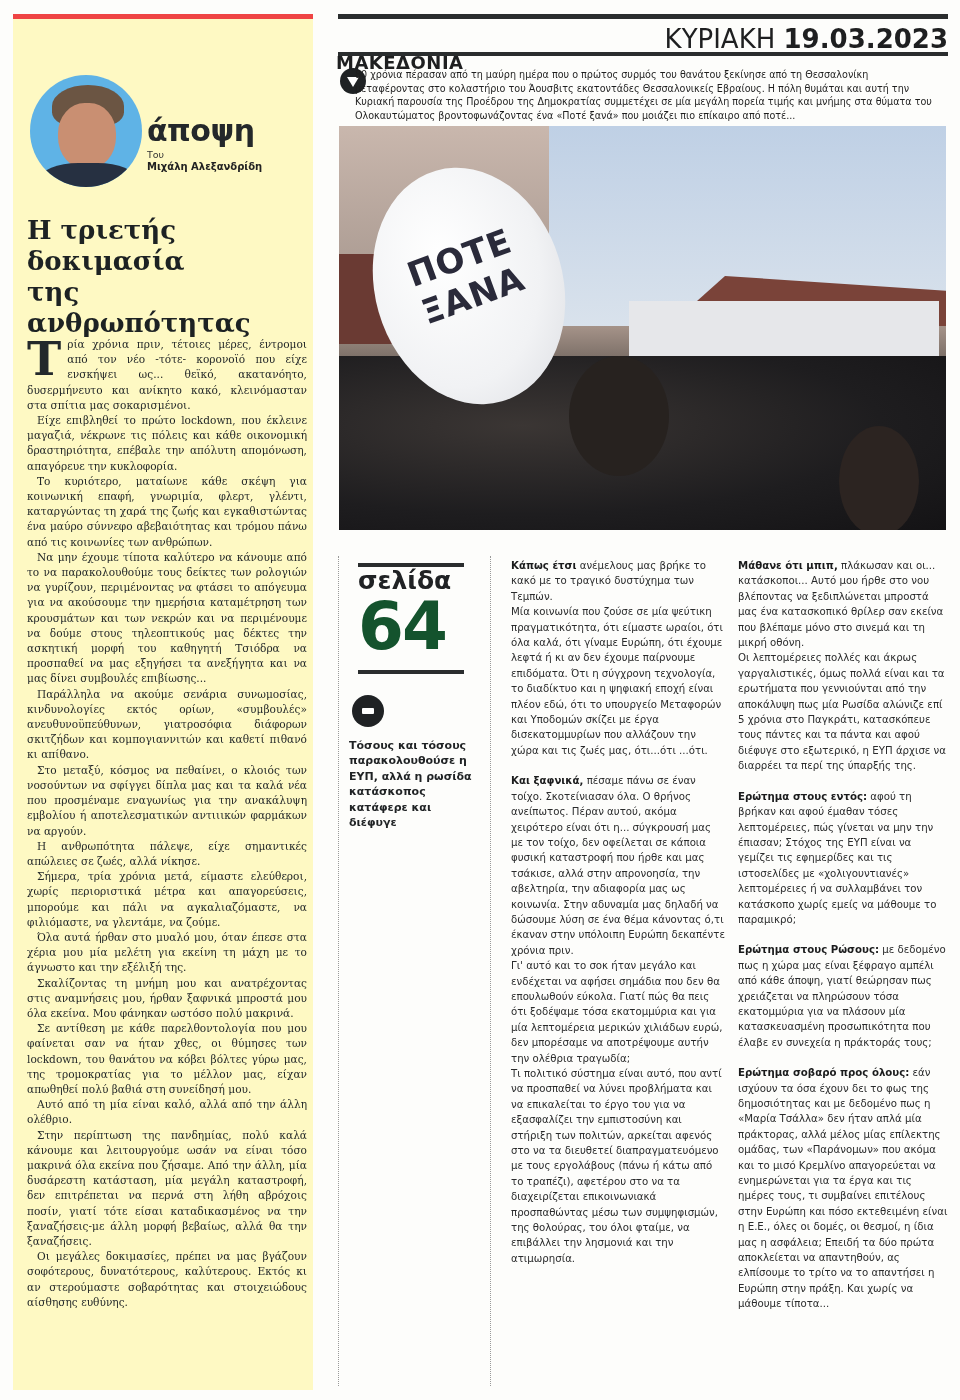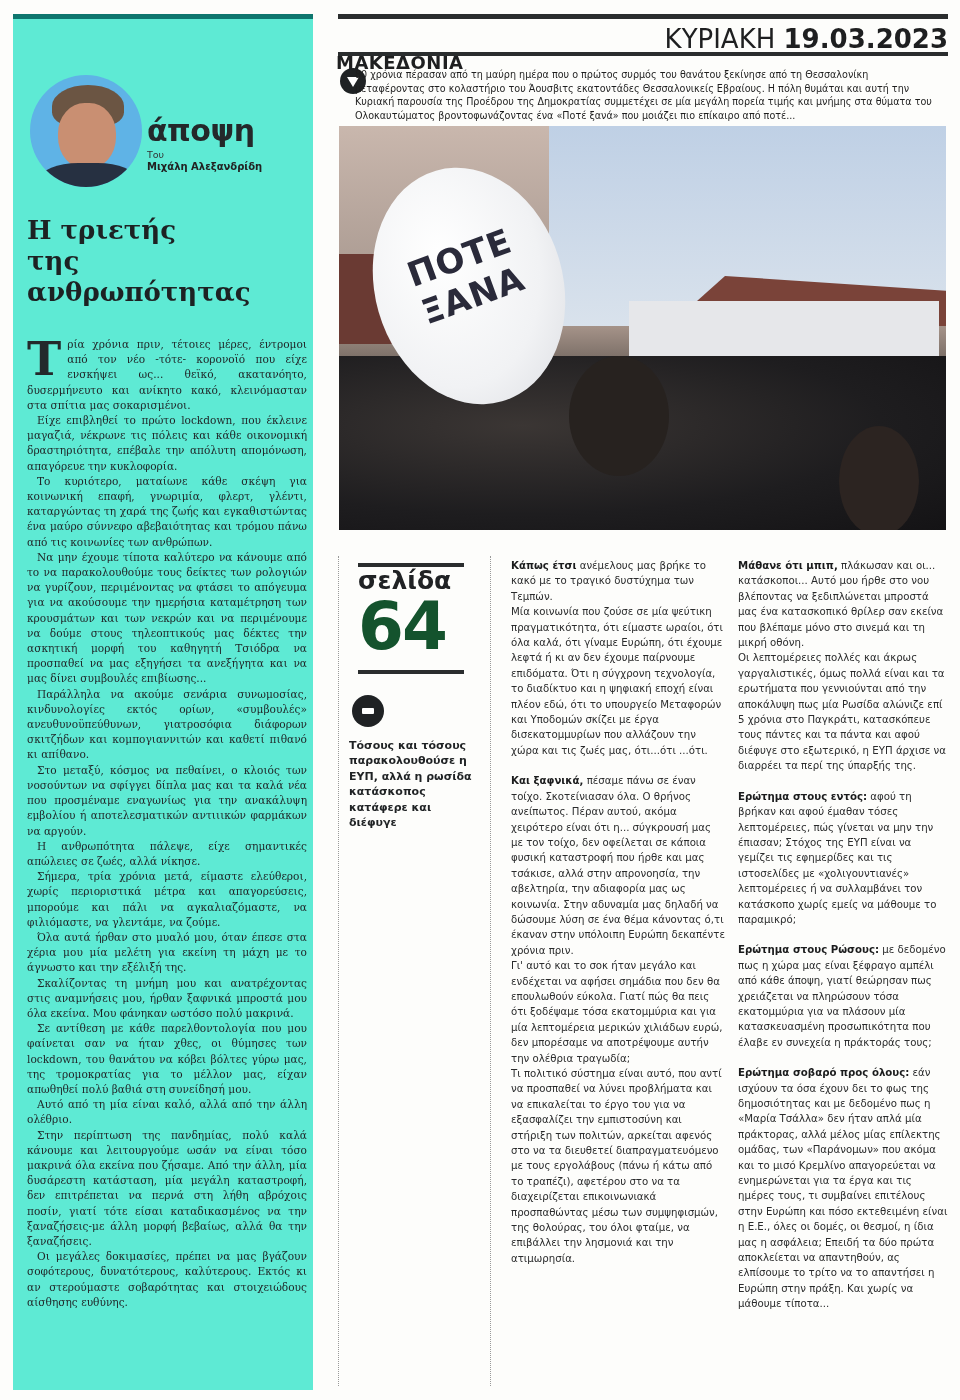--- a/index.html
+++ b/index.html
@@ -2,22 +2,22 @@
 <html><head>
 <meta charset="utf-8">
 <style>
   * { box-sizing: border-box; margin: 0; padding: 0; }
   html, body { width: 960px; height: 1400px; background: #fdfdfb; overflow: hidden; }
   body { position: relative; font-family: "DejaVu Sans", sans-serif; color: #1c1c1c; }
 
   
   .opinion {
     position: absolute; left: 13px; top: 14px; width: 300px; height: 1376px;
-    background: #5eead4;
-    border-top: 5px solid #0f766e;
+    background: #fef9c3;
+    border-top: 5px solid #ef4444;
   }
   .avatar {
     position: absolute; left: 17px; top: 56px; width: 112px; height: 112px;
     border-radius: 50%; background: #5fb3e6; overflow: hidden;
   }
   .avatar .hair { position: absolute; left: 22px; top: 10px; width: 72px; height: 42px; border-radius: 50% 50% 35% 35%; background: #6b5543; }
   .avatar .face { position: absolute; left: 28px; top: 28px; width: 58px; height: 66px; border-radius: 46% 46% 48% 48%; background: #c98f72; }
   .avatar .shirt { position: absolute; left: 10px; top: 88px; width: 96px; height: 40px; border-radius: 40% 40% 0 0; background: #263041; }
   .opinion-label {
     position: absolute; left: 134px; top: 94px;
@@ -121,20 +121,21 @@
     <div class="hair"></div>
     <div class="face"></div>
     <div class="shirt"></div>
   </div>
   <div class="opinion-label">άποψη</div>
   <div class="by-prefix">Του</div>
   <div class="author">Μιχάλη Αλεξανδρίδη</div>
 
   <h1 class="headline">
     <div>Η τριετής</div>
+    <div>δοκιμασία</div>
     <div>της ανθρωπότητας</div>
   </h1>
 
   <div class="body-left" id="opinion-body">
     <p class="first">
       <span class="dropcap">Τ</span><span>ρία χρόνια πριν, τέτοιες μέρες, έντρομοι από τον νέο -τότε- κορονοϊό που είχε ενσκήψει ως... θεϊκό, ακατανόητο, δυσερμήνευτο και ανίκητο κακό, κλεινόμασταν στα σπίτια μας σοκαρισμένοι.</span>
     </p>
   <p>Είχε επιβληθεί το πρώτο lockdown, που έκλεινε μαγαζιά, νέκρωνε τις πόλεις και κάθε οικονομική δραστηριότητα, επέβαλε την απόλυτη απομόνωση, απαγόρευε την κυκλοφορία.</p>
       <p>Το κυριότερο, ματαίωνε κάθε σκέψη για κοινωνική επαφή, γνωριμία, φλερτ, γλέντι, καταργώντας τη χαρά της ζωής και εγκαθιστώντας ένα μαύρο σύννεφο αβεβαιότητας και τρόμου πάνω από τις κοινωνίες των ανθρώπων.</p>
       <p>Να μην έχουμε τίποτα καλύτερο να κάνουμε από το να παρακολουθούμε τους δείκτες των ρολογιών να γυρίζουν, περιμένοντας να φτάσει το απόγευμα για να ακούσουμε την ημερήσια καταμέτρηση των κρουσμάτων και των νεκρών και να περιμένουμε να δούμε στους τηλεοπτικούς μας δέκτες την ασκητική μορφή του καθηγητή Τσιόδρα να προσπαθεί να μας εξηγήσει τα ανεξήγητα και να μας δίνει συμβουλές επιβίωσης...</p>

